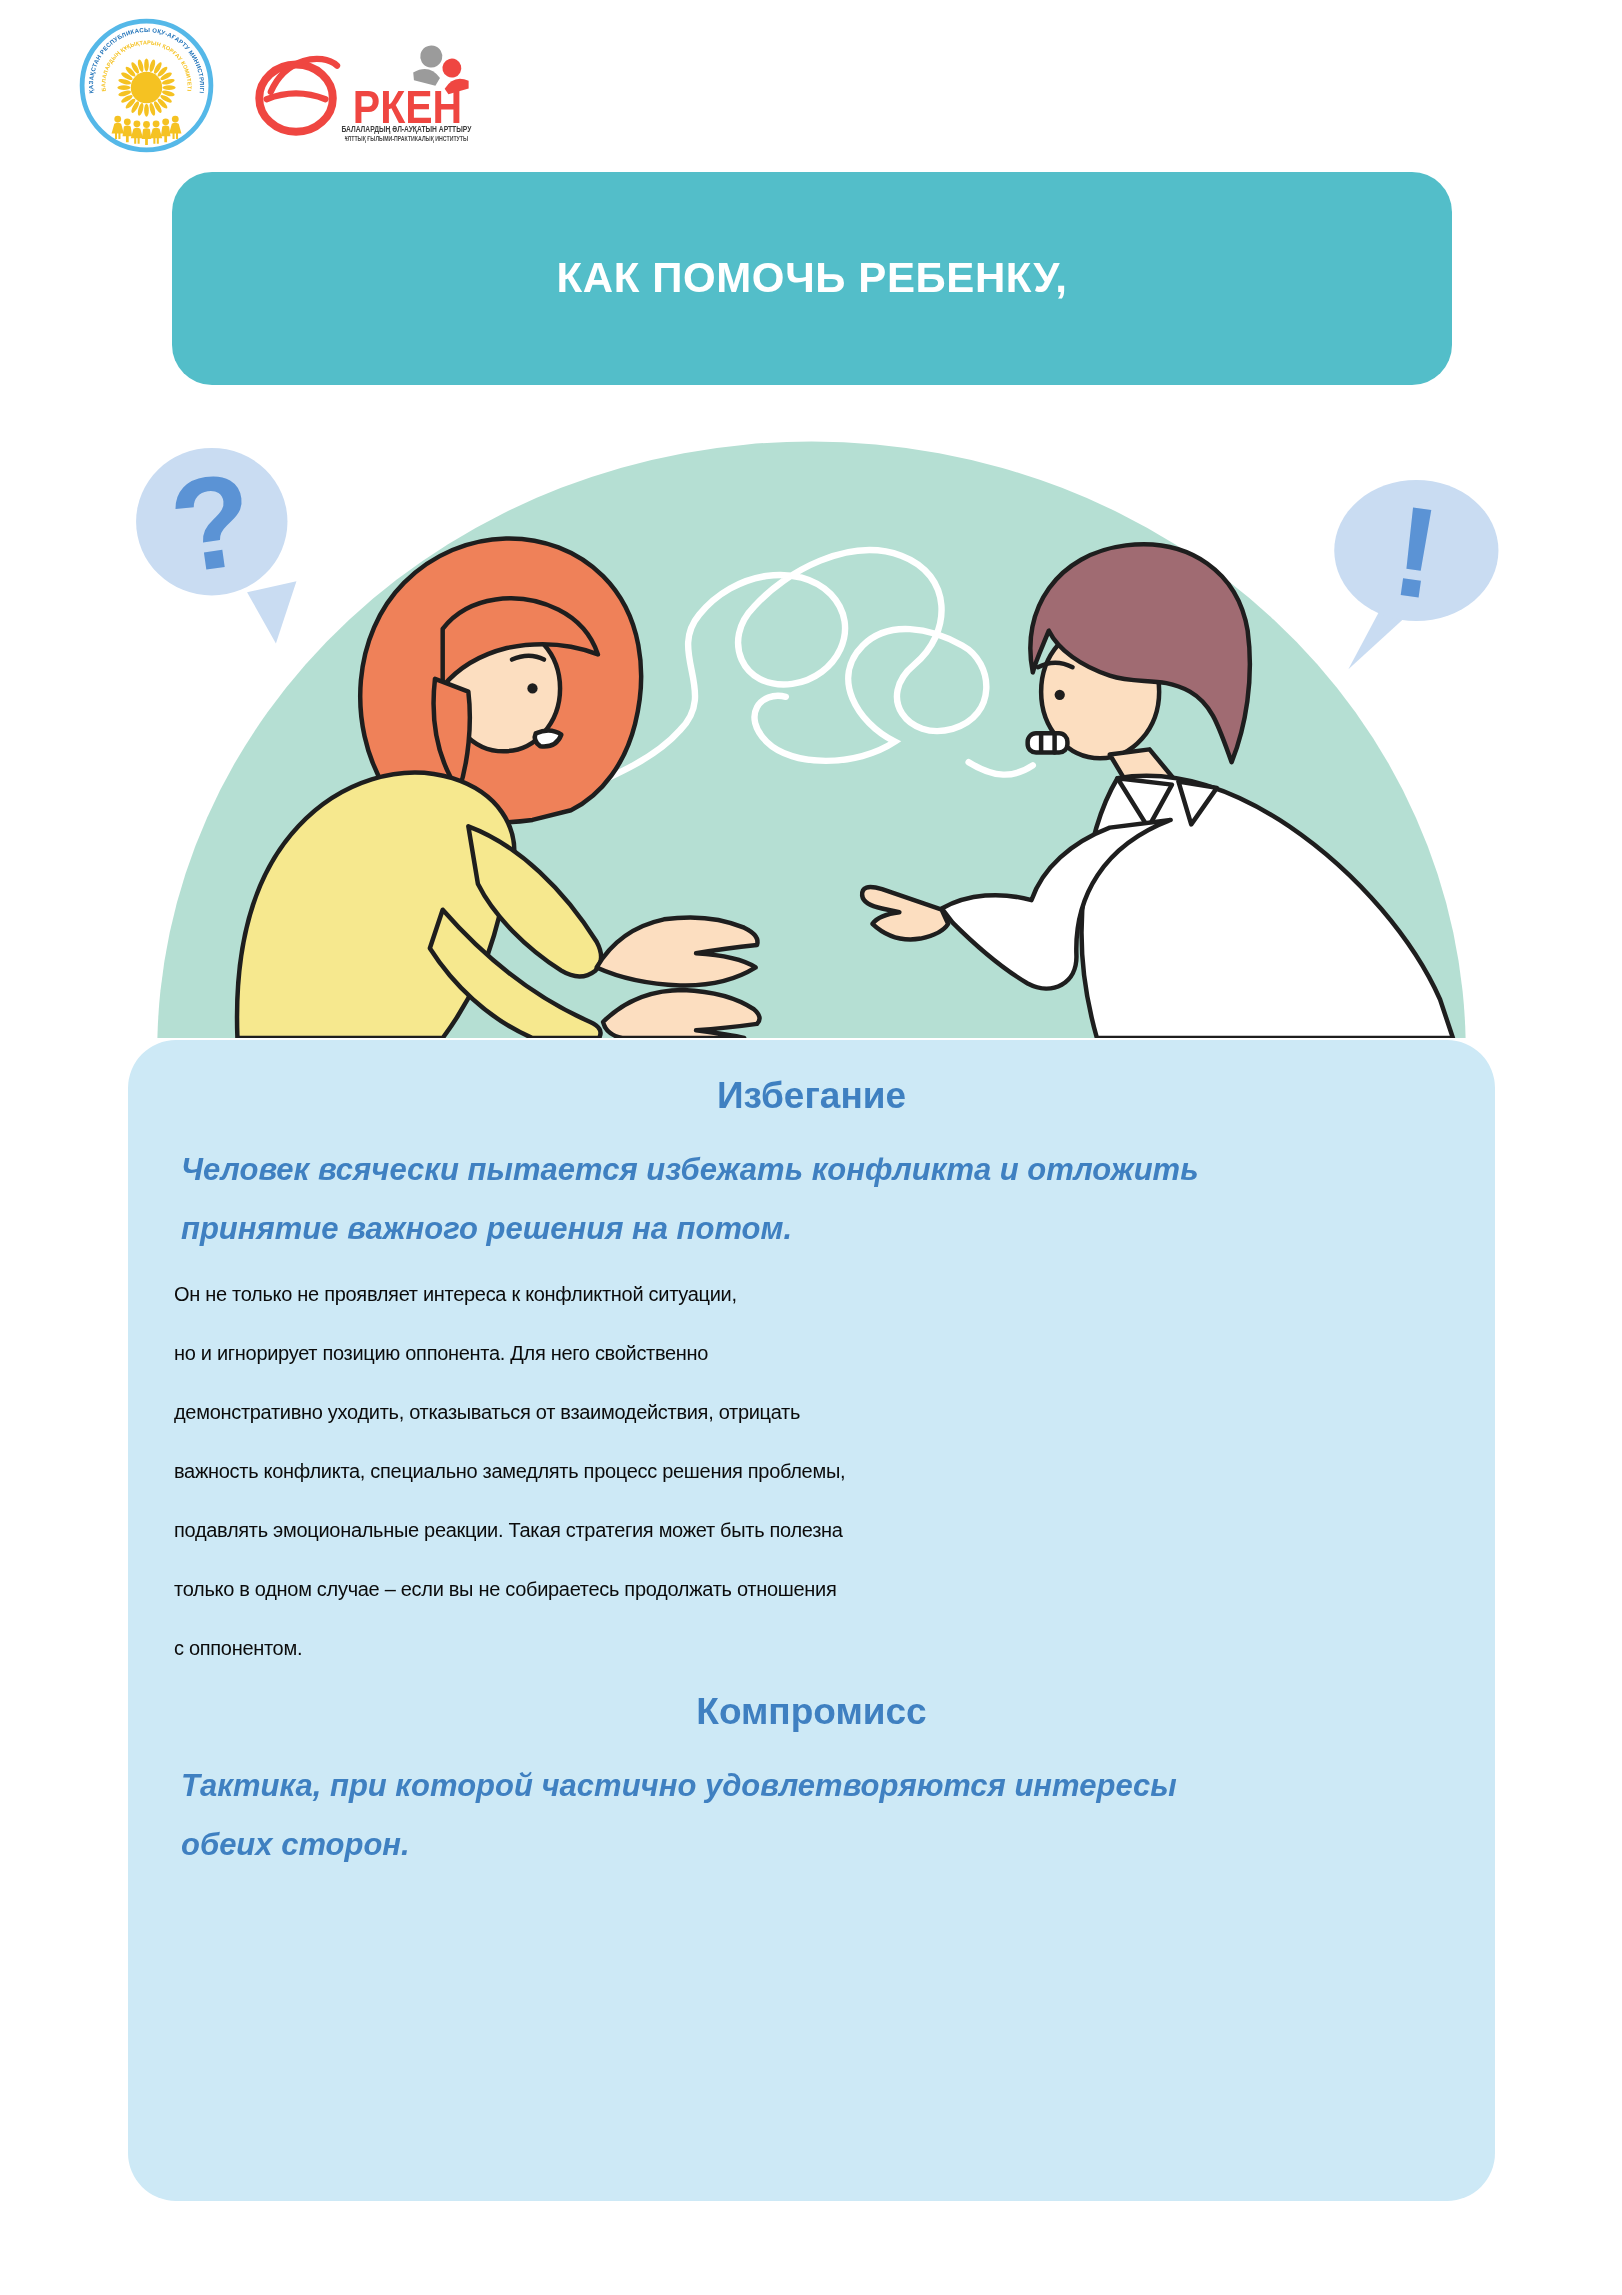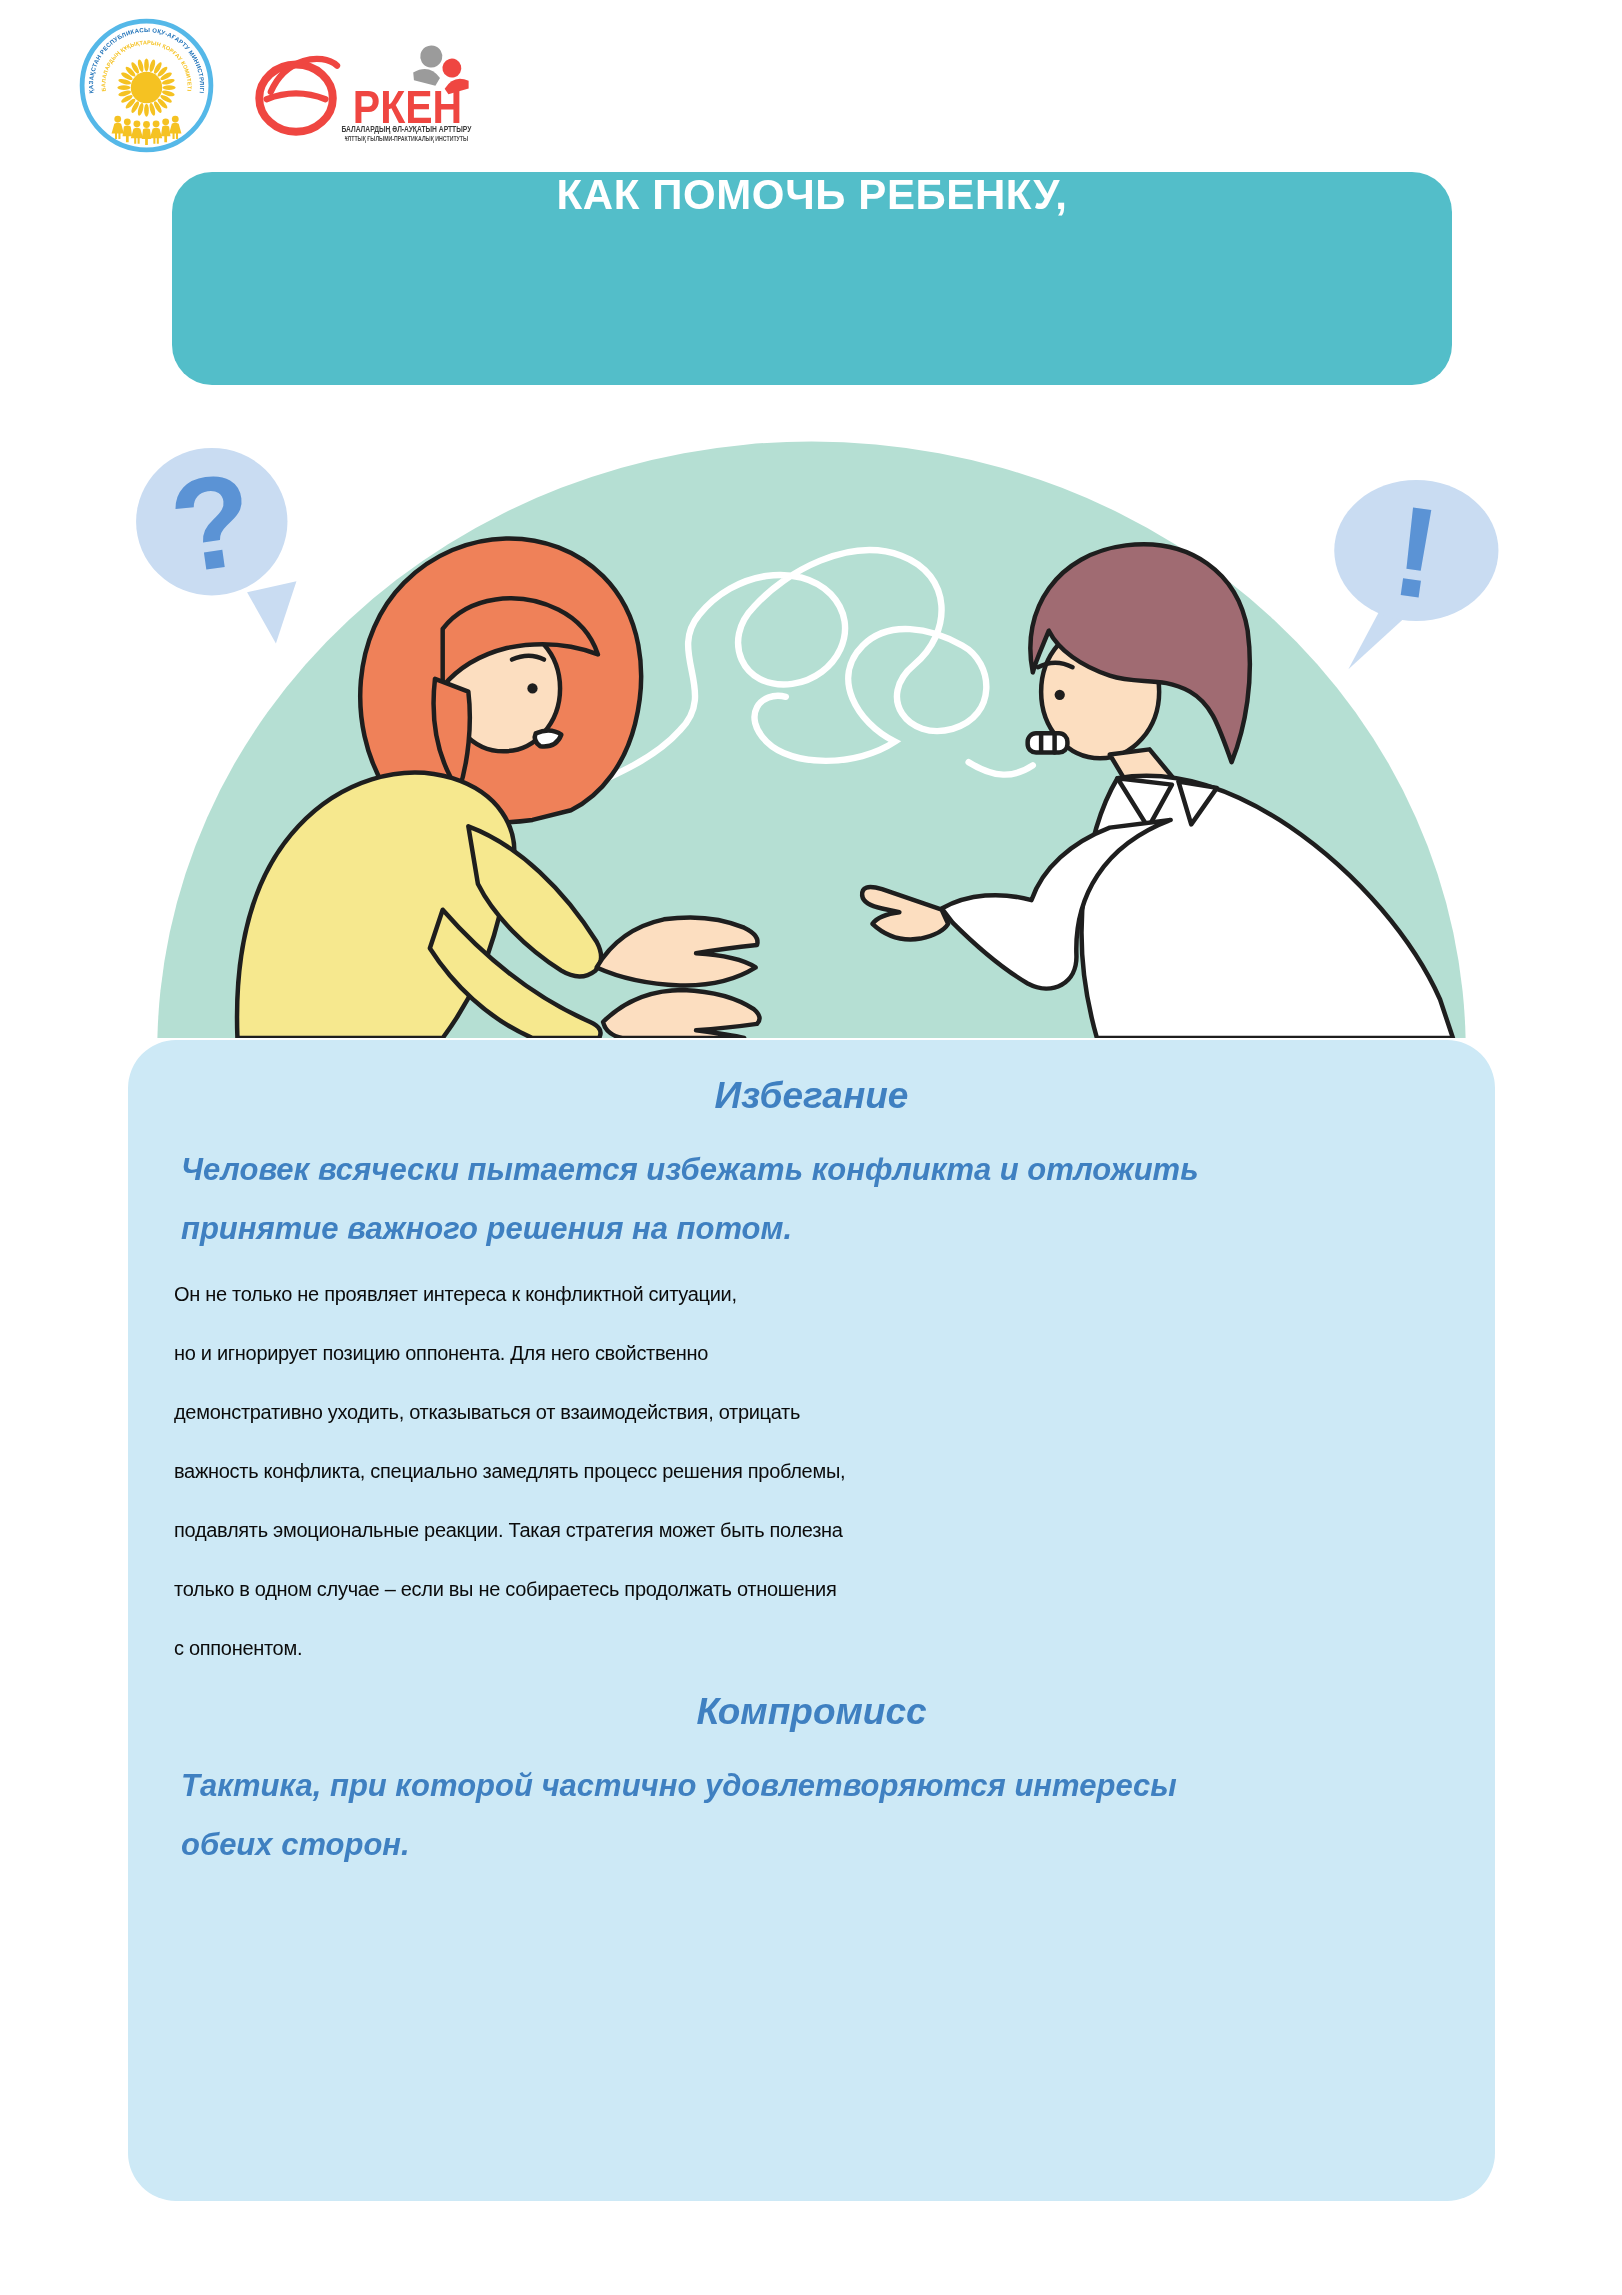--- a/index.html
+++ b/index.html
@@ -6,21 +6,21 @@
   .page{position:relative;width:1623px;height:2295px;background:#ffffff;overflow:hidden;
         font-family:"Liberation Sans", sans-serif;}
 
   
   .emblem{position:absolute;left:78px;top:16.7px;width:137px;height:137px;}
   .orken{position:absolute;left:254px;top:36px;width:226px;height:108px;}
 
   
   .banner{position:absolute;left:172px;top:172px;width:1280px;height:213px;
           background:#53bec9;border-radius:40px;display:flex;flex-direction:column;
-          align-items:center;justify-content:space-between;gap:16.7px;}
+          align-items:center;justify-content:center;gap:16.7px;}
   .banner-line{color:#ffffff;font-weight:bold;font-size:42px;letter-spacing:0.6px;
                line-height:1.1;text-align:center;white-space:nowrap;}
 
   
   .illus{position:absolute;left:83px;top:403px;width:1457px;height:635px;}
   .outline{stroke:#1e1e1e;stroke-width:7;stroke-linejoin:round;stroke-linecap:round;}
   .noline{stroke:none;}
   .fill-dome{fill:#b5dfd3;}
   .fill-bubble{fill:#c9dcf2;}
   .fill-skin{fill:#fcdec0;}
@@ -29,21 +29,21 @@
   .fill-mhair{fill:#a06b72;}
   .fill-shirt{fill:#ffffff;}
   .bubble-glyph{fill:#5b93d5;font-weight:bold;font-family:"Liberation Sans",sans-serif;}
   .scribble{fill:none;stroke:#ffffff;stroke-width:10;stroke-linecap:round;}
 
   
   .content-box{position:absolute;left:128px;top:1040px;width:1367px;height:1161px;
                background:#cde9f6;border-radius:48px;box-sizing:border-box;
                padding:37px 46px 0 46px;}
   .section-heading{margin:15px 0 26px 0;text-align:center;color:#3f80c1;
-                   font-style:italic;font-weight:bold;font-size:37px;line-height:1;}
+                   font-weight:bold;font-size:37px;line-height:1;}
   .section-heading.first{margin-top:0;}
   .lead{margin:7px;color:#3f80c1;font-style:italic;font-weight:bold;
         font-size:31px;line-height:59px;white-space:pre-line;}
   .body-text{margin:0;color:#0b0b0b;font-size:20px;line-height:59px;
              letter-spacing:-0.3px;white-space:pre-line;}
 
   
   .emblem-outer-text{fill:#2173b9;font-weight:bold;font-size:8.8px;letter-spacing:0.4px;}
   .emblem-inner-text{fill:#f5c222;font-weight:bold;font-size:8px;letter-spacing:0.3px;}
   .emblem-yellow{fill:#f5c222;}

